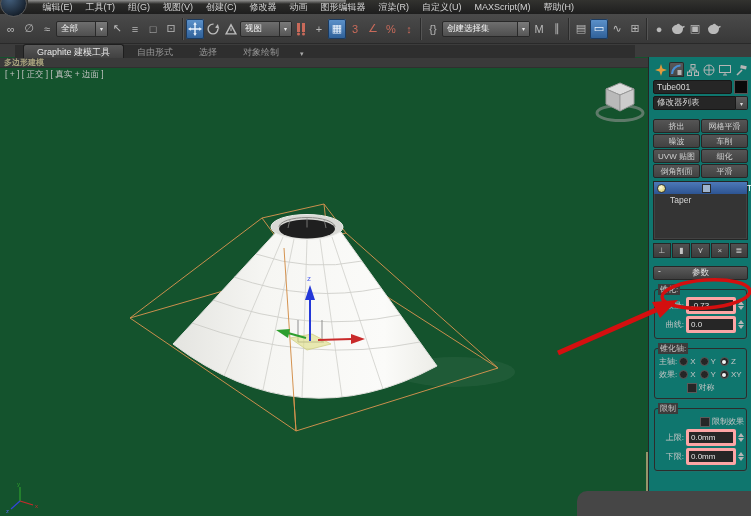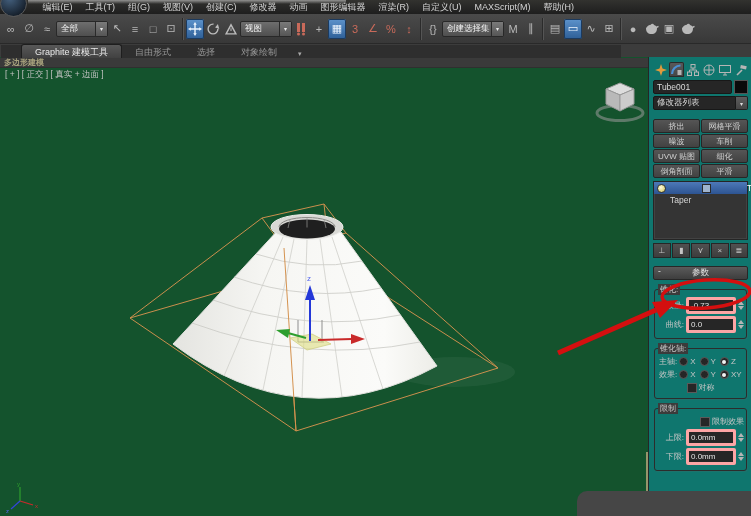--- a/index.html
+++ b/index.html
@@ -26,22 +26,22 @@
               box-shadow:inset 0 0 0 1px #1c3a5e;}
   .tbi.redish{color:#c96a5a;}
   .sep{width:1px;height:22px;background:#2b2b2b;border-right:1px solid #555;margin:0 2px;flex:none;}
   .dd{height:16px;background:linear-gradient(#6e6e6e,#4f4f4f);border:1px solid #282828;
       border-radius:2px;display:flex;align-items:center;font-size:8.5px;color:#f2f2f2;
       padding-left:4px;flex:none;box-sizing:border-box;}
   .dd .arr{margin-left:auto;width:11px;height:100%;border-left:1px solid #2a2a2a;
            display:flex;align-items:center;justify-content:center;font-size:6px;color:#e8e8e8;
            background:linear-gradient(#7a7a7a,#565656);}
   
-  .ribbonbar{position:absolute;left:1px;top:45px;width:620px;height:13px;background:#2e2e2e;
-             display:flex;align-items:flex-end;z-index:6;padding-left:20px;box-sizing:border-box;}
+  .ribbonbar{position:absolute;left:15px;top:45px;width:620px;height:13px;background:#2e2e2e;
+             display:flex;align-items:flex-end;z-index:6;padding-left:8px;box-sizing:border-box;}
   .rtab{font-size:9px;color:#989898;padding:1px 13px 1px;height:11px;white-space:nowrap;}
   .rtab.active{background:linear-gradient(#585858,#414141);color:#eaeaea;
                border:1px solid #1e1e1e;border-bottom:none;border-radius:3px 3px 0 0;}
   .rmin{font-size:7px;color:#aaa;padding:0 8px;}
   .modelstrip{position:absolute;left:0;top:58px;width:648px;height:10px;background:#3a3a3a;
               border-bottom:1px solid #2f2f2f;font-size:8px;line-height:10px;color:#a9a37e;
               padding-left:4px;box-sizing:border-box;z-index:5;font-weight:bold;}
   
   .viewport{position:absolute;left:0;top:57px;width:648px;height:459px;background:#14532d;z-index:1;}
   .vplabel{position:absolute;left:5px;top:12px;font-size:8.5px;color:#c4c4c4;z-index:4;}
@@ -170,21 +170,21 @@
         </svg>
     </span>
     <span class="tbi">+</span>
     <span class="tbi active">▦</span>
     <span class="tbi redish">3</span>
     <span class="tbi redish">∠</span>
     <span class="tbi redish">%</span>
     <span class="tbi redish">↕</span>
     <span class="sep"></span>
     <span class="tbi">{}</span>
-    <div class="dd" style="width:62px">
+    <div class="dd" style="width:88px">
       <span>创建选择集</span>
       <span class="arr">▾</span>
     </div>
     <span class="tbi">M</span>
     <span class="tbi">∥</span>
     <span class="sep"></span>
     <span class="tbi">▤</span>
     <span class="tbi active">▭</span>
     <span class="tbi">∿</span>
     <span class="tbi">⊞</span>

